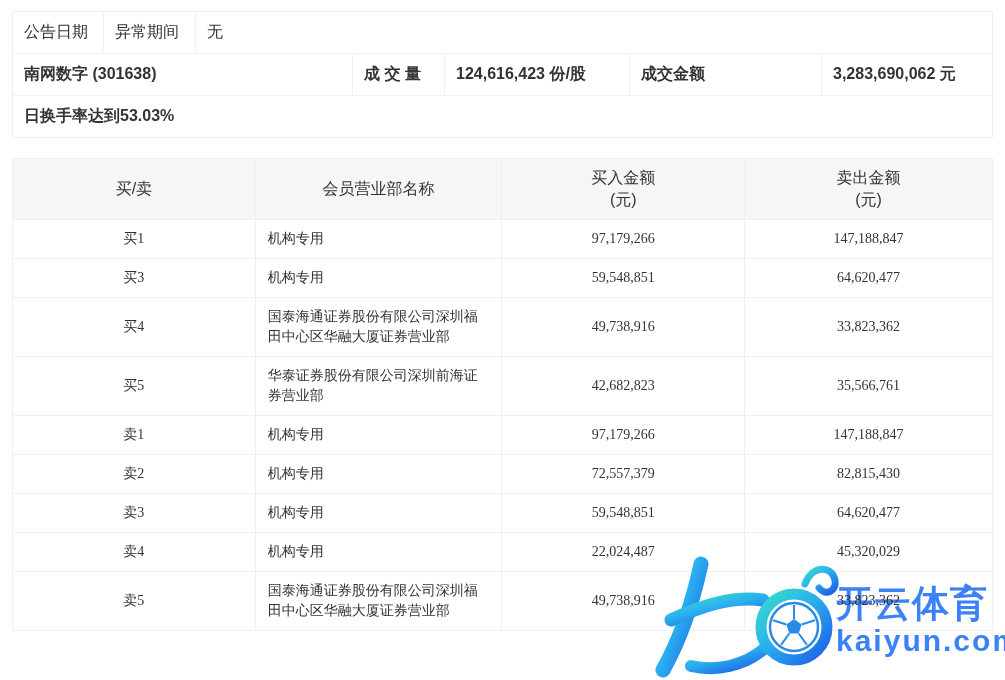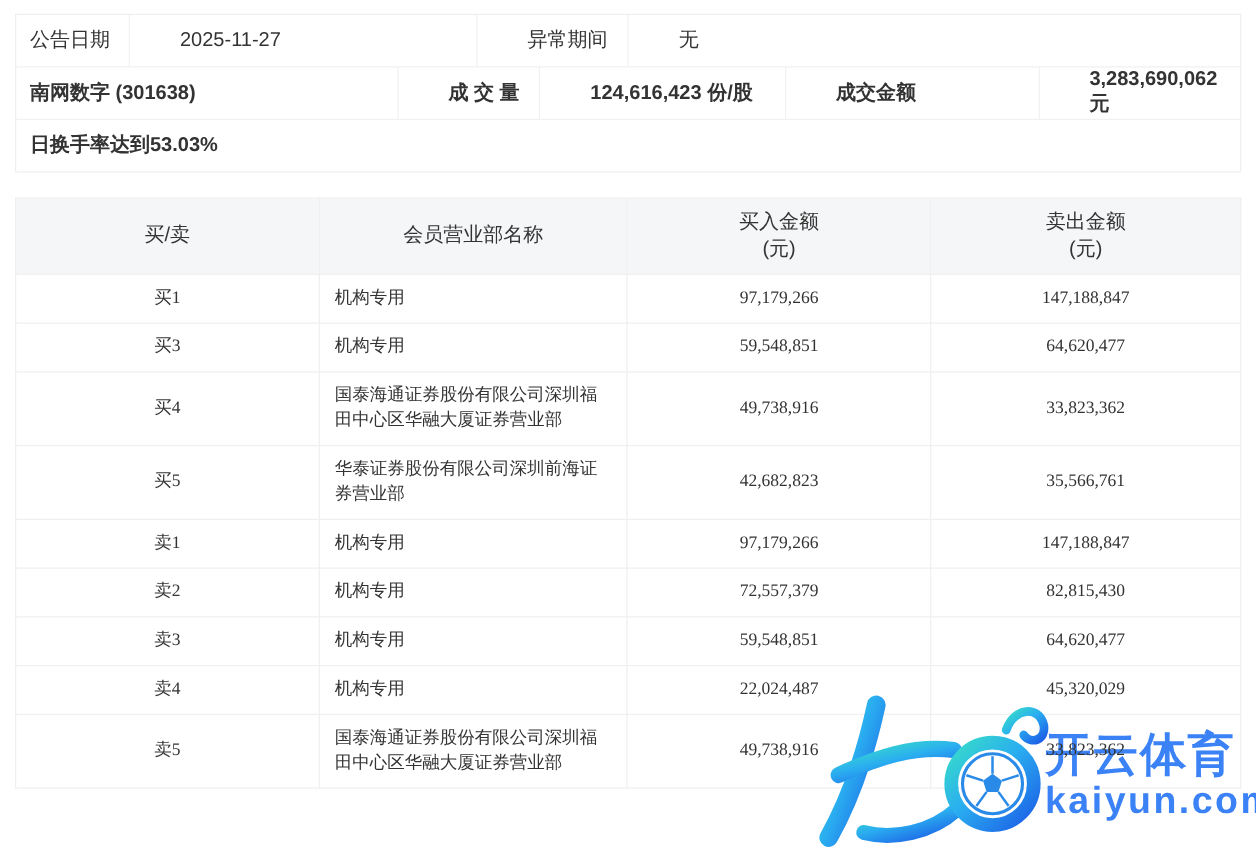--- a/index.html
+++ b/index.html
@@ -2,21 +2,21 @@
 <html><head>
 <meta charset="utf-8">
 <style>
   * { margin:0; padding:0; box-sizing:border-box; }
   html,body { width:1005px; height:680px; background:#fff; overflow:hidden;
     font-family:"Liberation Sans","DejaVu Sans",sans-serif; color:#333; }
 
   
   .info { position:absolute; left:12px; top:11px; width:981px;
     border:1px solid #efefef; font-size:16px; }
-  .info-row { display:flex; align-items:flex-end;gap:29px; }
+  .info-row { display:flex; align-items:flex-end; }
   .info-row + .info-row { border-top:1px solid #f1f1f1;font-weight:bold; }
   .r1 { height:41px; }
   .r2 { height:42px; }
   .r3 { height:42px; }
   .cell { padding:0 11px; height:100%; display:flex; align-items:center; }
   .bdr { border-right:1px solid #f1f1f1; }
   .w-label1 { width:91px; }
   .w-date  { width:249px; }
   .w-label2 { width:92px; }
   .w-name  { width:340px; }
@@ -44,21 +44,20 @@
     line-height:42px; white-space:nowrap; }
   .wm-domain { font-size:30px; font-weight:bold; letter-spacing:2px;
     line-height:26px; margin-top:3px; white-space:nowrap; }
 </style>
 </head>
 <body>
 
 <div class="info">
   <div class="info-row r1">
     <div class="cell bdr w-label1">公告日期</div>
-    <div class="cell bdr w-date">2025-11-27</div>
     <div class="cell bdr w-label2">异常期间</div>
     <div class="cell grow">无</div>
   </div>
   <div class="info-row r2">
     <div class="cell bdr w-name">南网数字 (301638)</div>
     <div class="cell bdr w-label2">成 交 量</div>
     <div class="cell bdr w-vol">124,616,423 份/股</div>
     <div class="cell bdr w-amtlb">成交金额</div>
     <div class="cell grow">3,283,690,062 元</div>
   </div>

